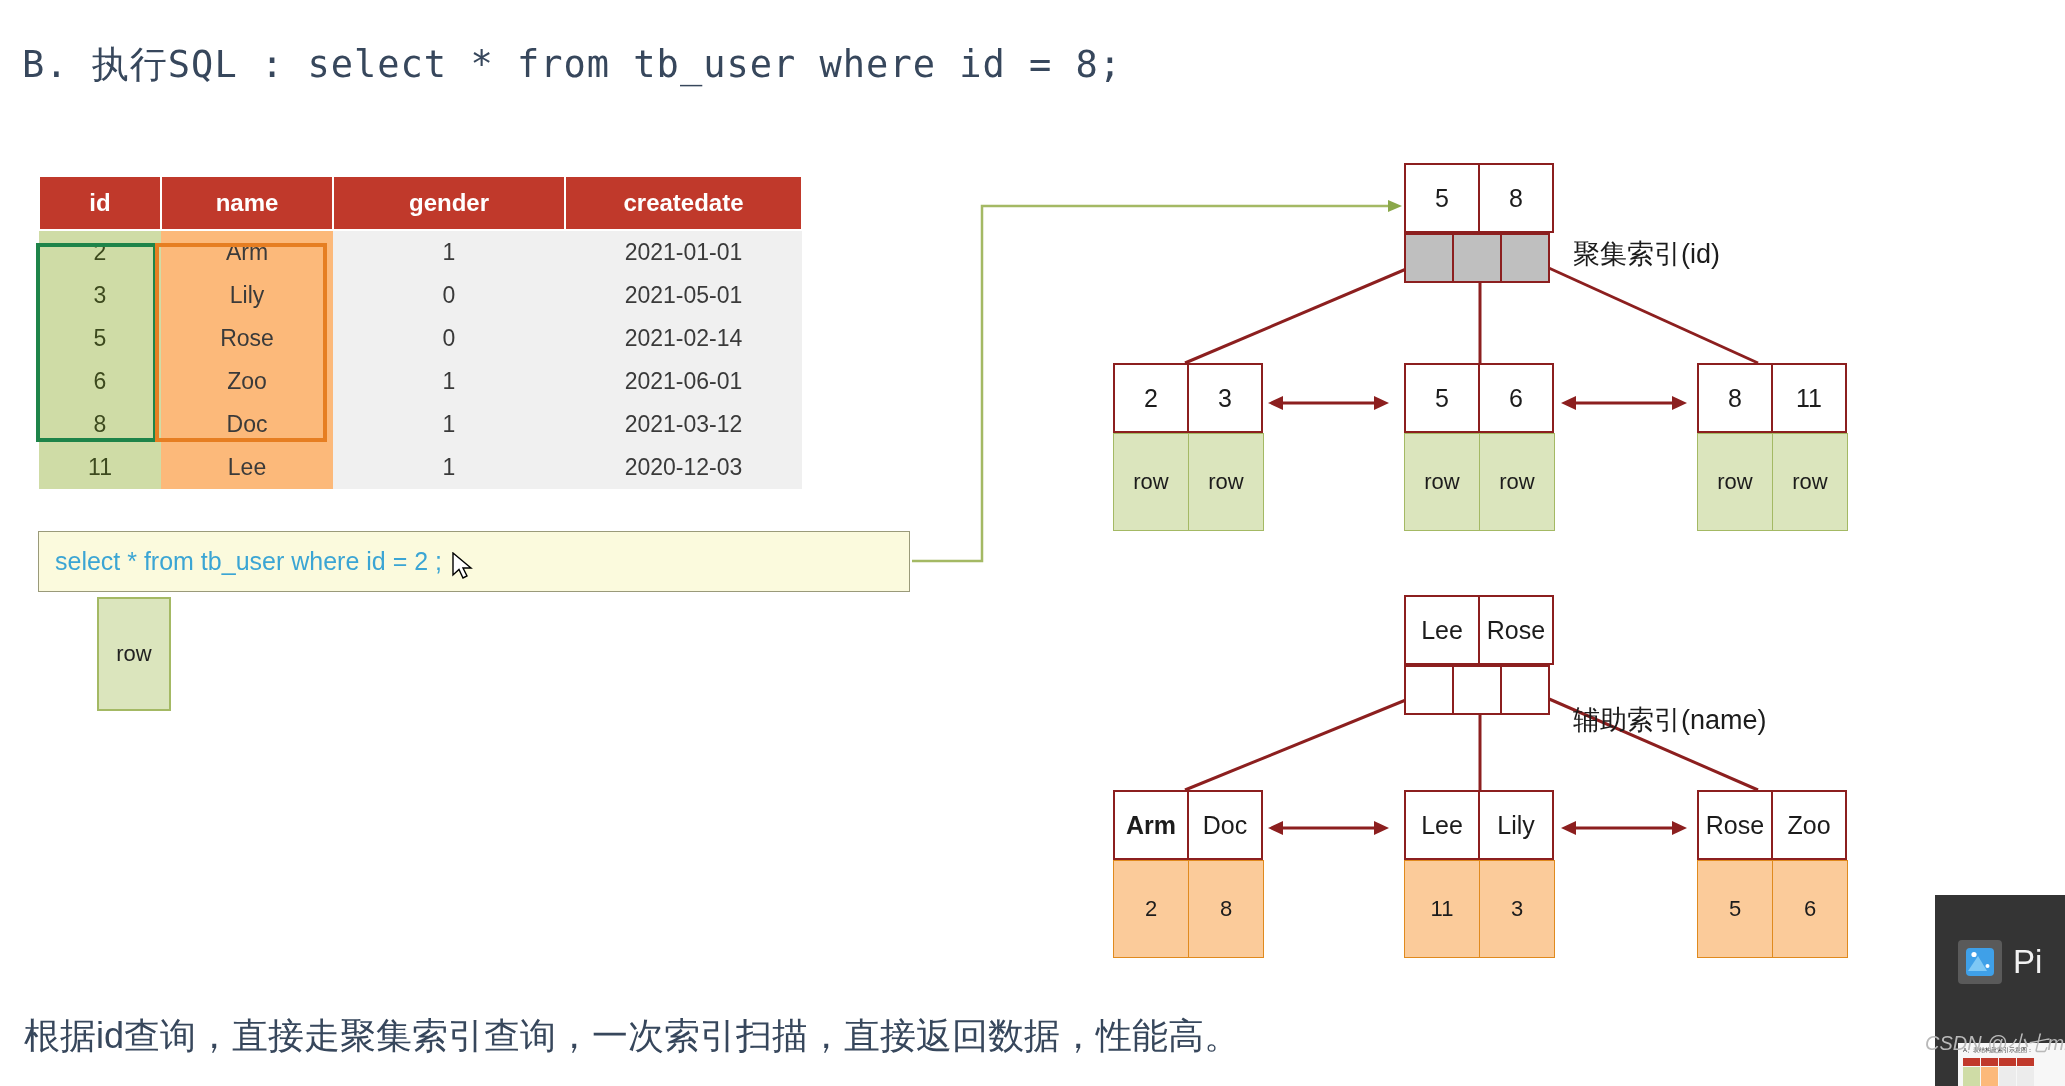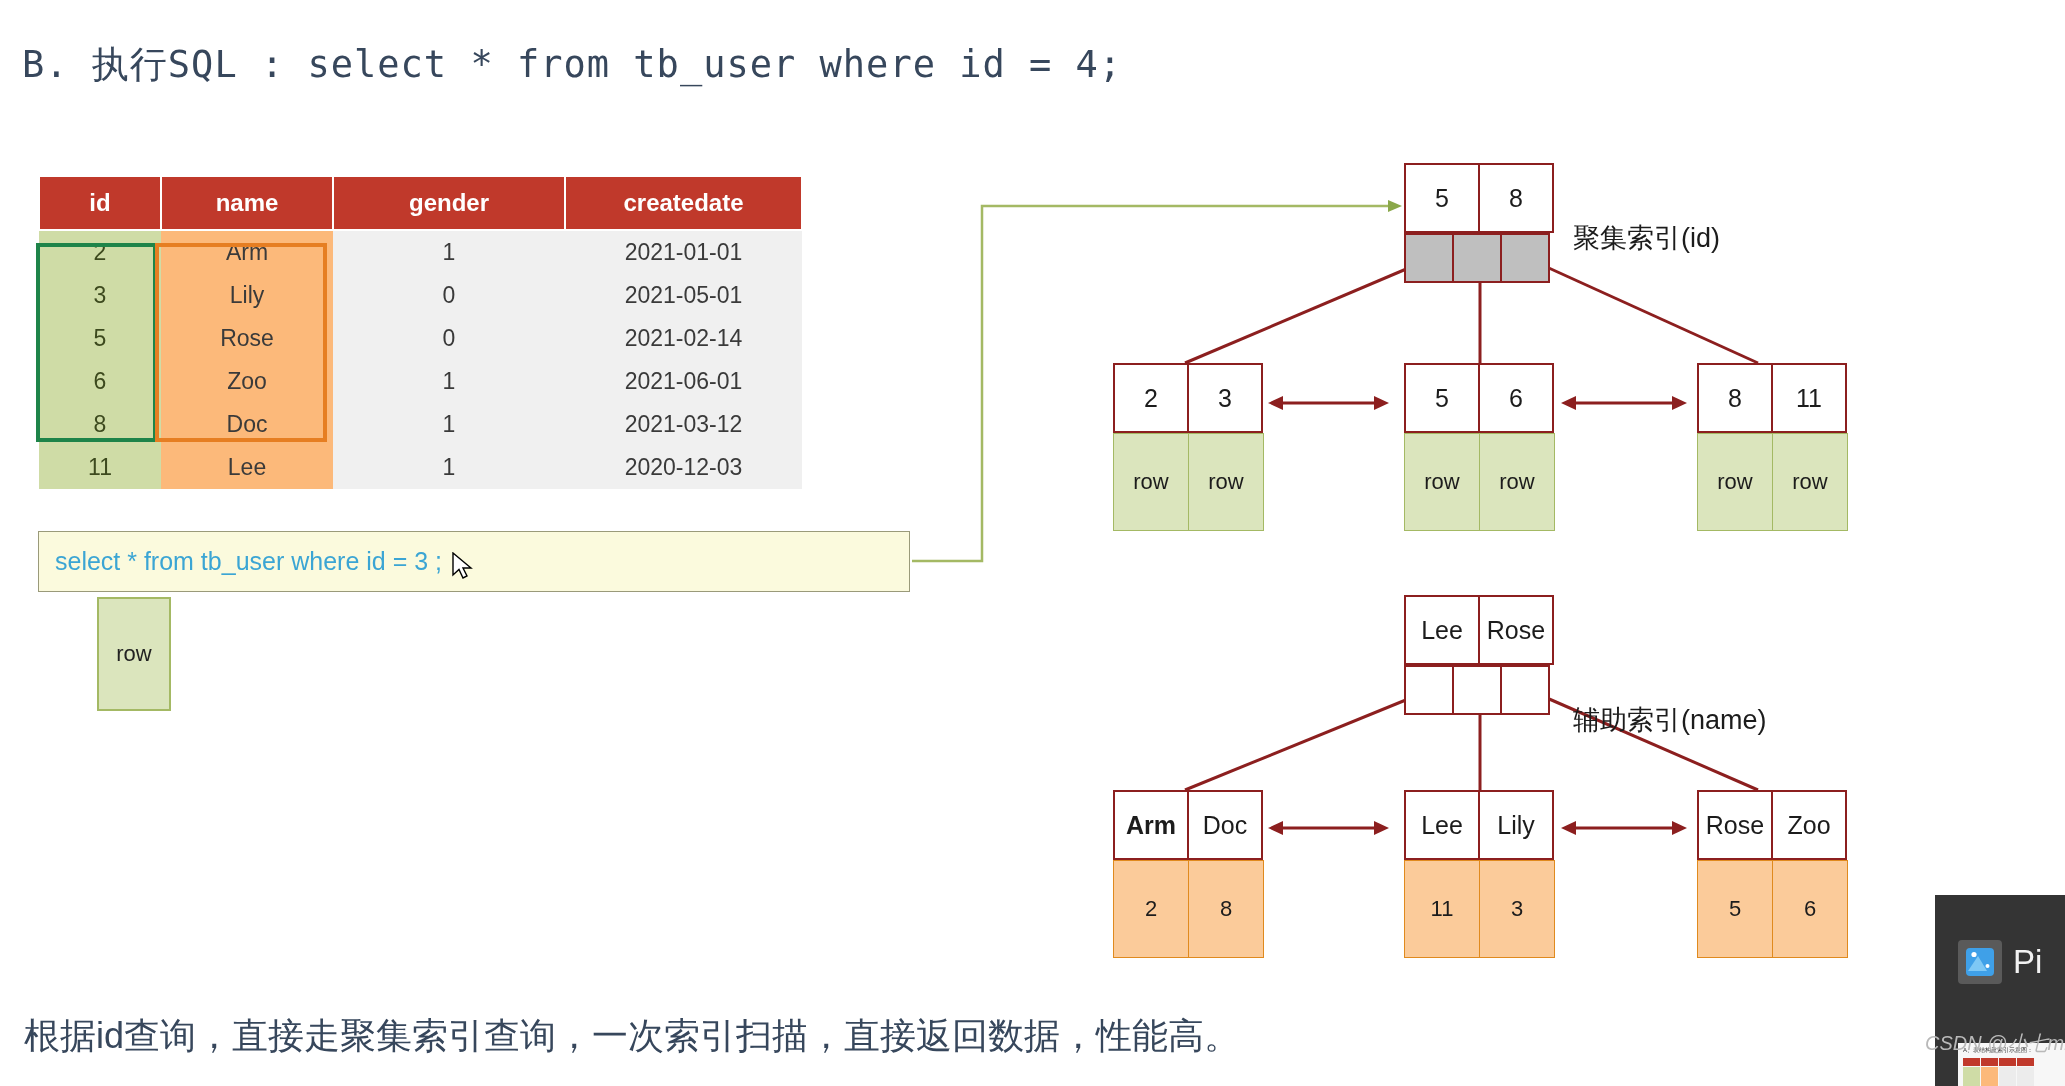--- a/index.html
+++ b/index.html
@@ -132,21 +132,21 @@
   .op-thumb-body{position:absolute;left:5px;top:24px;display:flex;}
   .op-thumb-body i{display:block;width:17px;height:22px;margin-right:1px;}
   .watermark{
     position:absolute;left:1925px;top:1030px;font-size:20px;
     color:#b9b9b9;white-space:nowrap;font-style:italic;
   }
 </style>
 </head>
 <body>
 
-<div class="title">B. 执行SQL : select * from tb_user where id = 4;</div>
+<div class="title">B. 执行SQL : select * from tb_user where id = 8;</div>
 
 <table class="tbl">
   <thead>
     <tr>
       <th class="col-id">id</th>
       <th class="col-name">name</th>
       <th class="col-gender">gender</th>
       <th class="col-date">createdate</th>
     </tr>
   </thead>
@@ -187,21 +187,21 @@
       <td>1</td>
       <td>2020-12-03</td>
     </tr>
   </tbody>
 </table>
 
 <div class="hl-green"></div>
 <div class="hl-orange"></div>
 
 <div class="sqlbox">
-  <span class="sqltext">select * from tb_user where id = 3 ;</span>
+  <span class="sqltext">select * from tb_user where id = 2 ;</span>
 </div>
 <svg class="cursor" viewBox="0 0 22 30">
   <polygon points="1,1 1,23 7,17.5 11,26 15,24 11,16 19,16" fill="#ffffff" stroke="#000000" stroke-width="1.4"></polygon>
 </svg>
 
 <div class="rowbox-solo">row</div>
 
 <svg class="overlay">
 
   <g stroke="#a4b964" stroke-width="2.5" fill="none">
@@ -244,21 +244,21 @@
   <div class="keyrow">
     <div class="keycell">5</div>
     <div class="keycell">8</div>
   </div>
   <div class="ptrrow">
     <div class="ptrcell gray"></div>
     <div class="ptrcell gray"></div>
     <div class="ptrcell gray"></div>
   </div>
 </div>
-<div class="idx-label" style="left:1573px;top:220px;">聚集索引(id)</div>
+<div class="idx-label" style="left:1573px;top:236px;">聚集索引(id)</div>
 
 <div class="node" style="left:1113px;top:363px;">
   <div class="keyrow">
     <div class="keycell">2</div>
     <div class="keycell">3</div>
   </div>
   <div class="datarow">
     <div class="datacell green">row</div>
     <div class="datacell green">row</div>
   </div>

